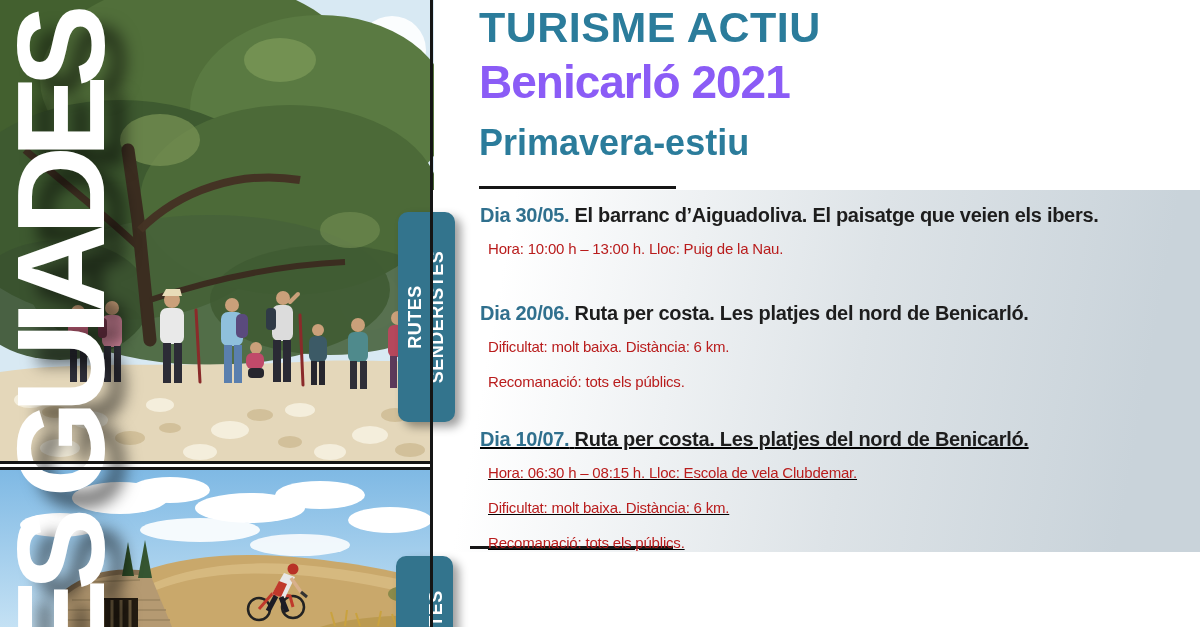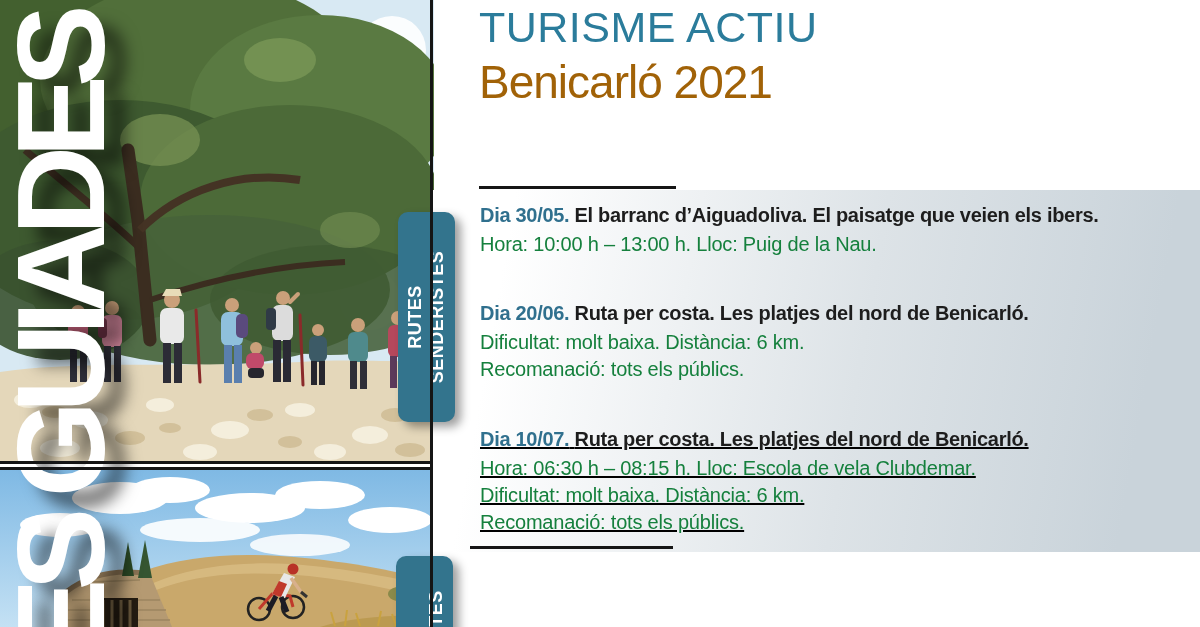--- a/index.html
+++ b/index.html
@@ -32,39 +32,39 @@
     display:flex;align-items:center;justify-content:center;
   }
   .tab-1{left:398px;top:212px;height:210px;}
   .tab-2{left:396px;top:556px;height:220px;}
   .tab-text{
     transform:rotate(-90deg);white-space:nowrap;text-align:center;
     color:#ffffff;font-weight:bold;font-size:18px;letter-spacing:0.5px;line-height:22px;
   }
   .tab-text span{display:block;}
   
-  .hdr{position:absolute;left:479px;white-space:nowrap;font-weight:normal;z-index:3;}
+  .hdr{position:absolute;left:479px;white-space:nowrap;font-weight:bold;z-index:3;}
   .hdr-main{top:3px;font-size:43px;color:#2b7c9b;letter-spacing:0.5px;}
-  .hdr-sub{top:55px;font-size:46px;color:#a16207;letter-spacing:-1px;}
+  .hdr-sub{top:55px;font-size:46px;color:#8b5cf6;letter-spacing:-1px;}
   .hdr-season{top:122px;font-size:36px;color:#2b7c9b;letter-spacing:0;}
   .divider{position:absolute;height:3px;background:#161616;z-index:3;}
   .divider-1{left:479px;top:186px;width:197px;}
   .divider-2{left:470px;top:546px;width:203px;}
   .band{
     position:absolute;left:433px;top:190px;width:767px;height:362px;z-index:1;
     background:linear-gradient(100deg,#ffffff 10%,#dde3e7 55%,#c9d3da 90%);
   }
   .white-panel{position:absolute;left:433px;top:552px;width:767px;height:75px;background:#ffffff;z-index:2;}
   .route{position:absolute;left:480px;width:715px;z-index:3;}
   .route-1{top:204px;}
   .route-2{top:302px;}
   .route-3{top:428px;text-decoration:underline;}
   .route-head{font-size:20px;font-weight:bold;color:#1d1d1d;letter-spacing:-0.3px;margin:0 0 4px 0;white-space:nowrap;}
   .route-date{color:#30708e;}
-  .route-line{font-size:20px;color:#15803d;line-height:27px;margin:0;white-space:nowrap;letter-spacing:-0.2px;}
+  .route-line{font-size:15px;color:#b91c1c;line-height:27px;margin:8px;white-space:nowrap;letter-spacing:-0.2px;}
 </style>
 </head>
 <body>
 
 <div class="page">
 
   <div class="photo photo-top">
     <svg width="434" height="461" viewBox="0 0 434 461">
       <rect x="0" y="0" width="434" height="461" fill="#d8e9f3"></rect>
       <circle cx="392" cy="50" r="34" fill="#ffffff" opacity="0.9"></circle>
@@ -251,20 +251,21 @@
   </div>
   <div class="tab tab-2">
     <div class="tab-text">
       <span>RUTES</span>
       <span>CICLOTURISTES</span>
     </div>
   </div>
 
   <div class="hdr hdr-main">TURISME ACTIU</div>
   <div class="hdr hdr-sub">Benicarló 2021</div>
+  <div class="hdr hdr-season">Primavera-estiu</div>
 
   <div class="divider divider-1"></div>
   <div class="band"></div>
   <div class="white-panel"></div>
   <div class="divider divider-2"></div>
 
   <div class="route route-1">
     <p class="route-head"><span class="route-date">Dia 30/05.</span> <span>El barranc d’Aiguadoliva. El paisatge que veien els ibers.</span></p>
     <p class="route-line">Hora: 10:00 h – 13:00 h. Lloc: Puig de la Nau.</p>
   </div>

